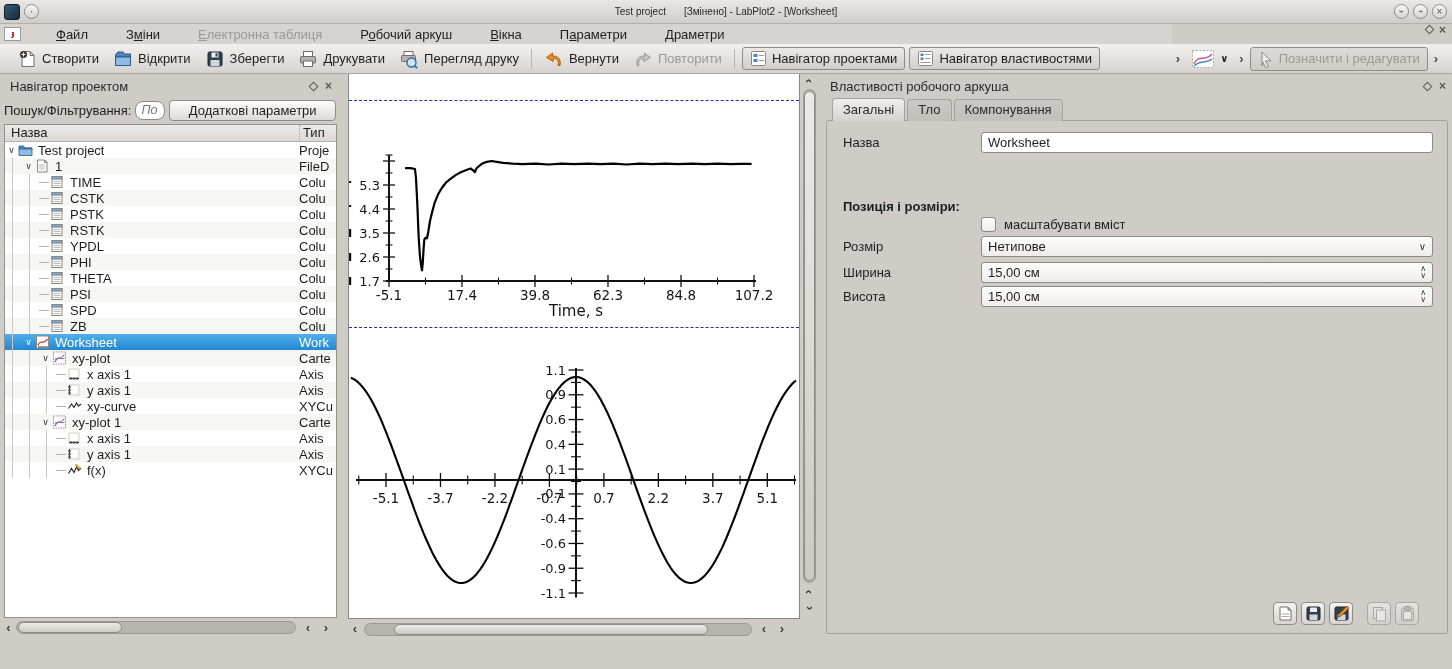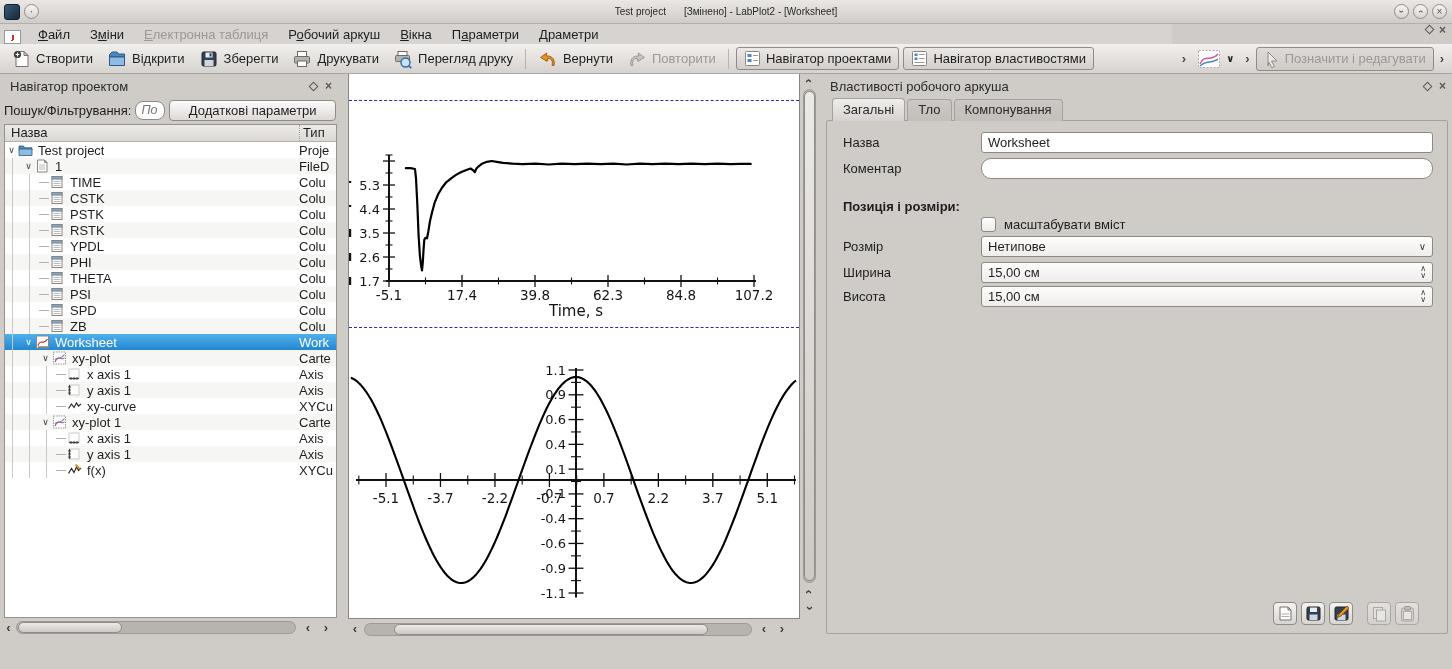--- a/index.html
+++ b/index.html
@@ -18,36 +18,36 @@
     background:linear-gradient(135deg,#3a5a78,#16293a); border:1px solid #101d2a; }
   .circlebtn { width:15px; height:15px; border-radius:50%; border:1px solid #8f8b87;
     background:linear-gradient(#f7f5f3,#d8d4d1); display:inline-flex; align-items:center; justify-content:center;
     color:#555; font-size:10px; line-height:1; }
   .tb-right { position:absolute; right:5px; top:4px; display:flex; gap:4px; }
   .rot-up { display:inline-block; transform:rotate(90deg); font-weight:bold; }
   .rot-down { display:inline-block; transform:rotate(-90deg); font-weight:bold; }
 
   
   #menubar { left:0; top:24px; width:1172px; height:20px; background:#d7d3d0;
-    display:flex; align-items:flex-end; gap:2px; }
+    display:flex; align-items:center; gap:20px; }
   #appicon { width:17px; height:14px; margin:0 6px 0 4px; background:#fff; border:1px solid #999;
     position:relative; }
   #appicon::before { content:""; position:absolute; left:1px; right:1px; bottom:2px; height:6px;
     background:linear-gradient(100deg,transparent 45%,#c0392b 45%,#c0392b 60%,transparent 60%); }
   .menu { padding:2px 9px; color:#1e1e1e; }
   .menu .accel { text-decoration:underline; }
   .menu.disabled { color:#9c9894; }
   #menubar-right { position:absolute; right:6px; top:26px; display:flex; gap:6px; }
   .diamond { width:7px; height:7px; border:1px solid #5c5854; transform:rotate(45deg); display:inline-block; }
   .xglyph { color:#5c5854; font-size:12px; font-weight:bold; line-height:9px; }
 
   
   #toolbar { left:0; top:44px; width:1452px; height:30px;
     background:linear-gradient(#f2f0ee,#d6d2cf); border-bottom:1px solid #aaa6a2;
-    display:flex; align-items:center; padding:0 4px; }
+    display:flex; align-items:center; padding:0 10px; }
   .tbtn { display:flex; align-items:center; gap:5px; padding:2px 7px; border-radius:3px;
     white-space:nowrap; color:#1e1e1e; }
   .tbtn.framed { border:1px solid #8f8b87; background:linear-gradient(#ebe8e5,#d2cecb); margin:0 2px; }
   .tbtn.disabled { color:#9c9894; }
   .tsep { width:1px; height:20px; background:#b8b4b0; margin:0 5px; }
   .chev { color:#4a4744; font-size:13px; font-weight:bold; padding:0 4px; }
   .ticon { display:inline-block; line-height:0; }
 
   
   .dock-title { height:20px; display:flex; align-items:center; font-size:13px; color:#2b2b2b; }
@@ -713,24 +713,20 @@
   <div class="tabs">
     <span class="tab active">Загальні</span>
     <span class="tab">Тло</span>
     <span class="tab">Компонування</span>
   </div>
   <div id="props-frame">
     <div class="prow" style="top:10px">
       <span class="plabel">Назва</span>
       <span class="pctrl"><input class="text-input" value="Worksheet" style=""></span>
     </div>
-    <div class="prow" style="top:36px">
-      <span class="plabel">Коментар</span>
-      <span class="pctrl"><input class="text-input round" value="" style=""></span>
-    </div>
     <div class="prow" style="top:74px">
       <span class="section-label">Позиція і розміри:</span>
     </div>
     <div class="prow" style="top:92px">
       <span class="plabel"></span>
       <span class="pctrl" style="display:flex;align-items:center;gap:8px">
         <span class="checkbox"></span>
         <span>масштабувати вміст</span>
       </span>
     </div>

